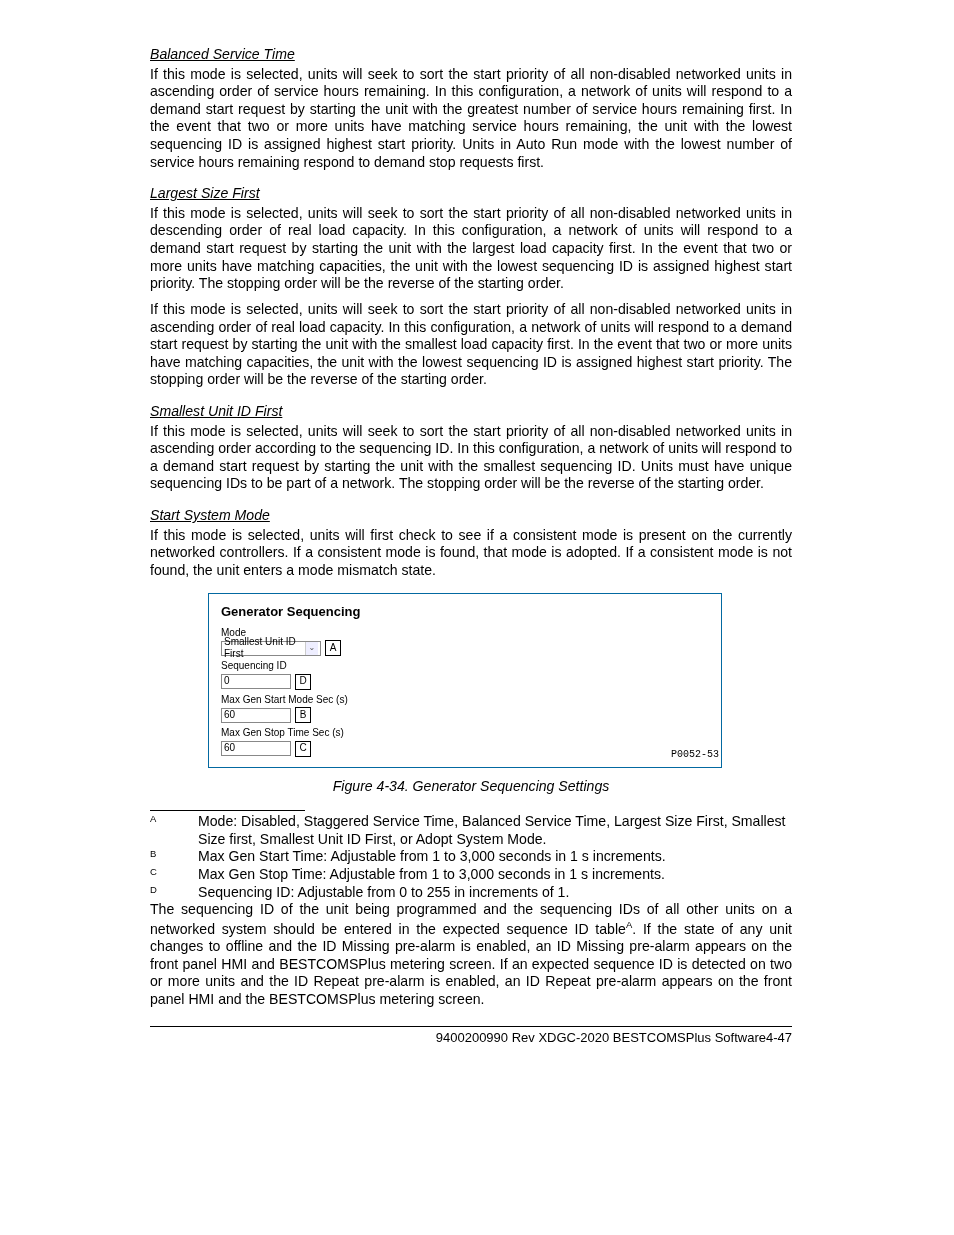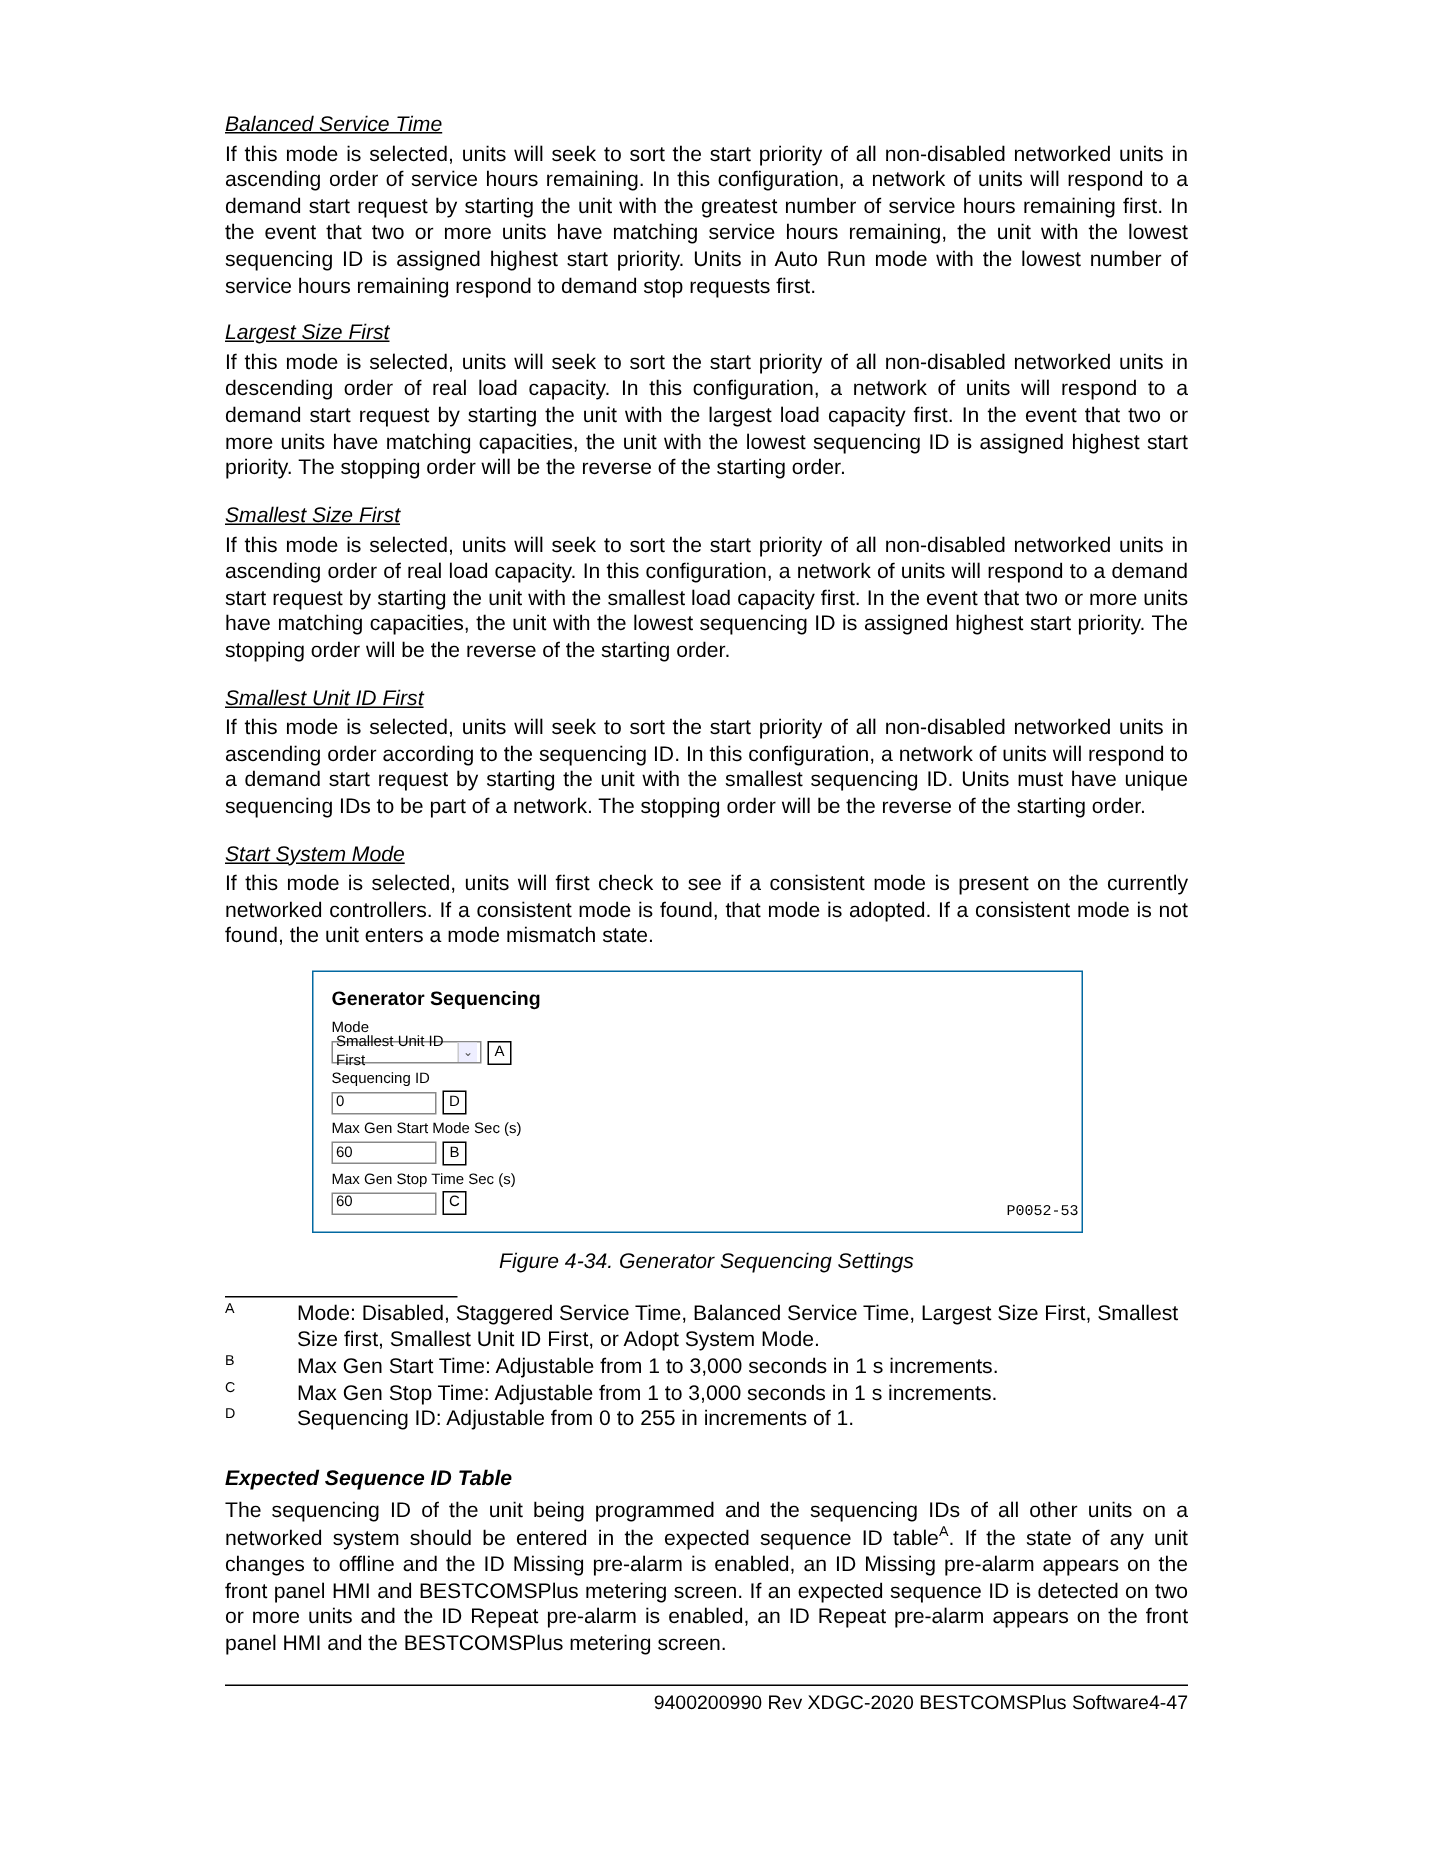--- a/index.html
+++ b/index.html
@@ -6,21 +6,21 @@
     font-family: Arial, Helvetica, sans-serif;
     margin: 0;
     padding: 0;
     background: #fff;
     color: #000;
   }
   .page {
     width: 942px;
     height: 1235px;
     box-sizing: border-box;
-    padding: 60px 150px 15px 150px;
+    padding: 32px 150px 15px 150px;
     position: relative;
     font-size: 14.1px;
     line-height: 1.25;
   }
   .heading {
     font-style: italic;
     text-decoration: underline;
     margin-top: 14px;
     margin-bottom: 2px;
   }
@@ -134,21 +134,20 @@
 <body>
 
 <div class="page">
 
   <div class="heading">Balanced Service Time</div>
   <div class="para">If this mode is selected, units will seek to sort the start priority of all non-disabled networked units in ascending order of service hours remaining. In this configuration, a network of units will respond to a demand start request by starting the unit with the greatest number of service hours remaining first. In the event that two or more units have matching service hours remaining, the unit with the lowest sequencing ID is assigned highest start priority. Units in Auto Run mode with the lowest number of service hours remaining respond to demand stop requests first.</div>
 
   <div class="heading">Largest Size First</div>
   <div class="para">If this mode is selected, units will seek to sort the start priority of all non-disabled networked units in descending order of real load capacity. In this configuration, a network of units will respond to a demand start request by starting the unit with the largest load capacity first. In the event that two or more units have matching capacities, the unit with the lowest sequencing ID is assigned highest start priority. The stopping order will be the reverse of the starting order.</div>
 
-  <div class="heading">Smallest Size First</div>
   <div class="para">If this mode is selected, units will seek to sort the start priority of all non-disabled networked units in ascending order of real load capacity. In this configuration, a network of units will respond to a demand start request by starting the unit with the smallest load capacity first. In the event that two or more units have matching capacities, the unit with the lowest sequencing ID is assigned highest start priority. The stopping order will be the reverse of the starting order.</div>
 
   <div class="heading">Smallest Unit ID First</div>
   <div class="para">If this mode is selected, units will seek to sort the start priority of all non-disabled networked units in ascending order according to the sequencing ID. In this configuration, a network of units will respond to a demand start request by starting the unit with the smallest sequencing ID. Units must have unique sequencing IDs to be part of a network. The stopping order will be the reverse of the starting order.</div>
 
   <div class="heading">Start System Mode</div>
   <div class="para">If this mode is selected, units will first check to see if a consistent mode is present on the currently networked controllers. If a consistent mode is found, that mode is adopted. If a consistent mode is not found, the unit enters a mode mismatch state.</div>
 
   <div class="figure">
     <div class="fig-title">Generator Sequencing</div>
@@ -212,21 +211,20 @@
     <div class="note">
       <span class="sup">C</span>
       <span class="ntext"><span class="em">Max Gen Stop Time: </span><span>Adjustable from 1 to 3,000 seconds in 1 s increments.</span></span>
     </div>
     <div class="note">
       <span class="sup">D</span>
       <span class="ntext"><span class="em">Sequencing ID: </span><span>Adjustable from 0 to 255 in increments of 1.</span></span>
     </div>
   </div>
 
-  <div class="sub">Expected Sequence ID Table</div>
   <div class="para">
     <span>The sequencing ID of the unit being programmed and the sequencing IDs of all other units on a networked system should be entered in the expected sequence ID table</span><sup class="doc-sup">A</sup><span>. If the state of any unit changes to offline and the ID Missing pre-alarm is enabled, an ID Missing pre-alarm appears on the front panel HMI and BESTCOMSPlus metering screen. If an expected sequence ID is detected on two or more units and the ID Repeat pre-alarm is enabled, an ID Repeat pre-alarm appears on the front panel HMI and the BESTCOMSPlus metering screen.</span>
   </div>
 
   <div class="footer-rule">
     <span>9400200990 Rev X</span>
     <span>DGC-2020 BESTCOMSPlus Software</span>
     <span>4-47</span>
   </div>
 

